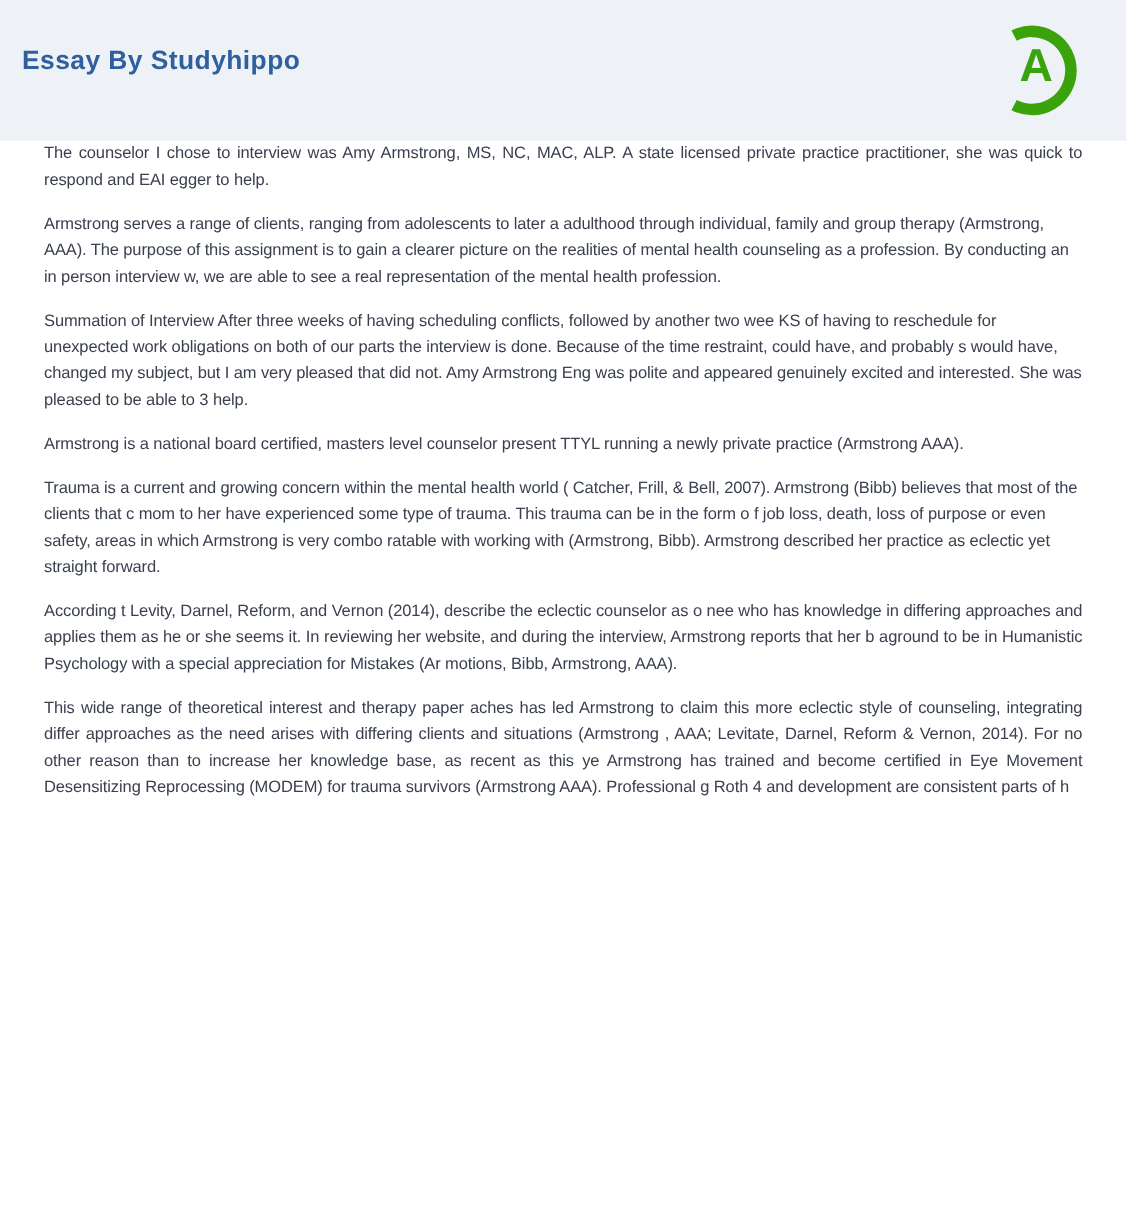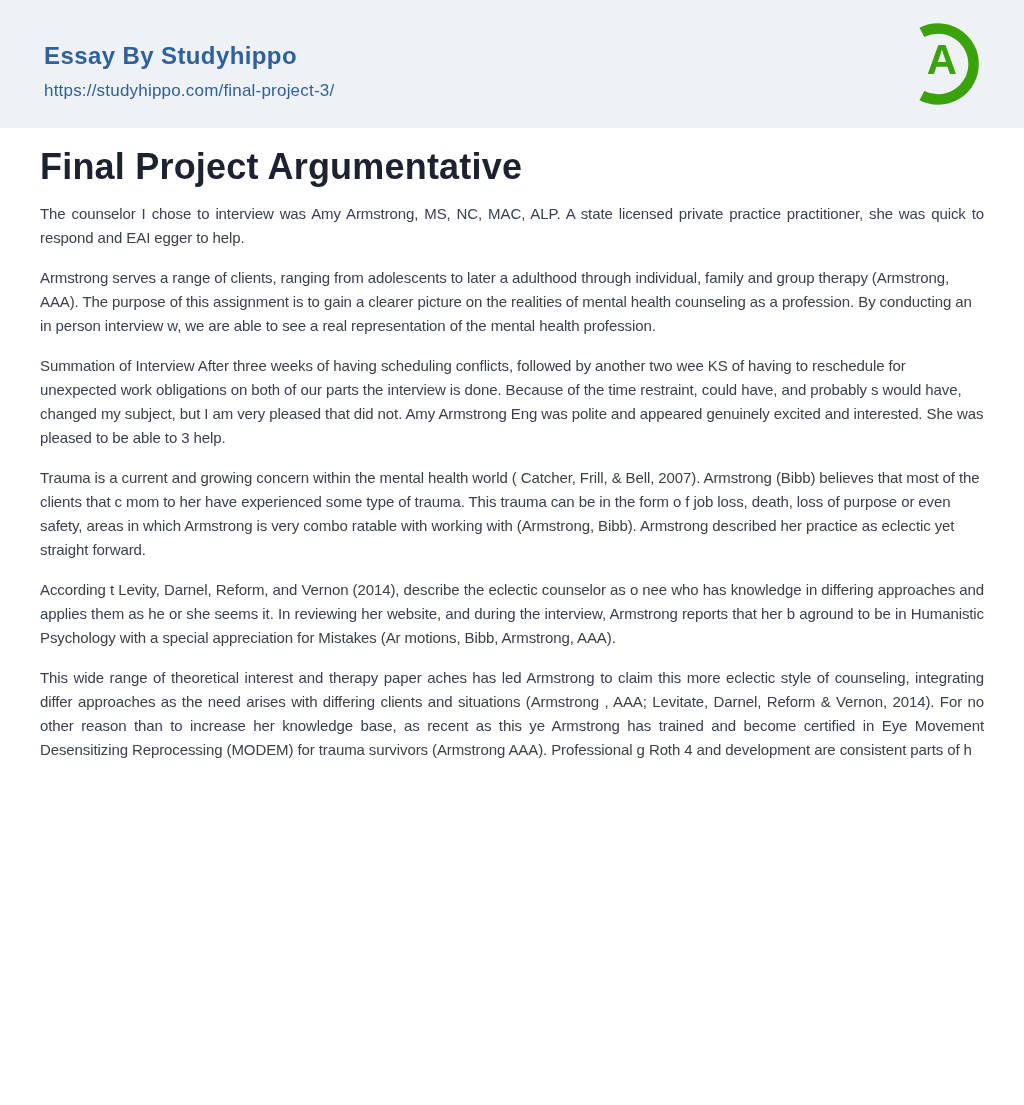--- a/index.html
+++ b/index.html
@@ -11,21 +11,21 @@
     width: 1024px;
     min-height: 1105px;
     background: var(--page-bg, #ffffff);
     font-family: "Liberation Sans", "DejaVu Sans", sans-serif;
     -webkit-font-smoothing: antialiased;
   }
   .header {
     position: relative;
     height: 128px;
     box-sizing: border-box;
-    padding: 0 44px;
+    padding: 0 20px;
     background: var(--header-bg, #eef1f6);
   }
   .brand {
     display: inline-block;
     padding-top: 42px;
     font-size: 24px;
     font-weight: 700;
     letter-spacing: 0.4px;
     color: var(--link-blue, #2e5f9f);
     text-decoration: none;
@@ -87,39 +87,38 @@
     text-align: justify;
   }
 </style>
 </head>
 <body>
 
 <div class="page">
 
   <header class="header">
     <a class="brand">Essay By Studyhippo</a>
-    <a class="url">https://studyhippo.com/final-project-3/</a>
     <a class="logo">
       <svg viewBox="0 0 84 84" aria-hidden="true">
         <path class="logo-arc" d="M 25.9 10.4 A 35.5 35.5 0 1 1 25.9 73.6"></path>
         <text class="logo-letter" x="46" y="52">A</text>
       </svg>
     </a>
   </header>
 
   <main class="content">
-    <h1 class="title">Final Project Argumentative</h1>
 
     <p class="para" data-align="justify">The counselor I chose to interview was Amy Armstrong, MS, NC, MAC, ALP. A state licensed private practice practitioner, she was quick to respond and EAI egger to help.</p>
 
     <p class="para" data-align="left">Armstrong serves a range of clients, ranging from adolescents to later a adulthood through individual, family and group therapy (Armstrong, AAA). The purpose of this assignment is to gain a clearer picture on the realities of mental health counseling as a profession. By conducting an in person interview w, we are able to see a real representation of the mental health profession.</p>
 
 
     <p class="para" data-align="left">Summation of Interview After three weeks of having scheduling conflicts, followed by another two wee KS of having to reschedule for unexpected work obligations on both of our parts the interview is done. Because of the time restraint, could have, and probably s would have, changed my subject, but I am very pleased that did not. Amy Armstrong Eng was polite and appeared genuinely excited and interested. She was pleased to be able to 3 help.</p>
 
+    <p class="para" data-align="justify">Armstrong is a national board certified, masters level counselor present TTYL running a newly private practice (Armstrong AAA).</p>
 
     <p class="para" data-align="left">Trauma is a current and growing concern within the mental health world ( Catcher, Frill, &amp; Bell, 2007). Armstrong (Bibb) believes that most of the clients that c mom to her have experienced some type of trauma. This trauma can be in the form o f job loss, death, loss of purpose or even safety, areas in which Armstrong is very combo ratable with working with (Armstrong, Bibb). Armstrong described her practice as eclectic yet straight forward.</p>
 
     <p class="para" data-align="justify">According t Levity, Darnel, Reform, and Vernon (2014), describe the eclectic counselor as o nee who has knowledge in differing approaches and applies them as he or she seems it. In reviewing her website, and during the interview, Armstrong reports that her b aground to be in Humanistic Psychology with a special appreciation for Mistakes (Ar motions, Bibb, Armstrong, AAA).</p>
 
 
     <p class="para" data-align="justify">This wide range of theoretical interest and therapy paper aches has led Armstrong to claim this more eclectic style of counseling, integrating differ approaches as the need arises with differing clients and situations (Armstrong , AAA; Levitate, Darnel, Reform &amp; Vernon, 2014). For no other reason than to increase her knowledge base, as recent as this ye Armstrong has trained and become certified in Eye Movement Desensitizing Reprocessing (MODEM) for trauma survivors (Armstrong AAA). Professional g Roth 4 and development are consistent parts of h</p>
   </main>
 
 </div>

